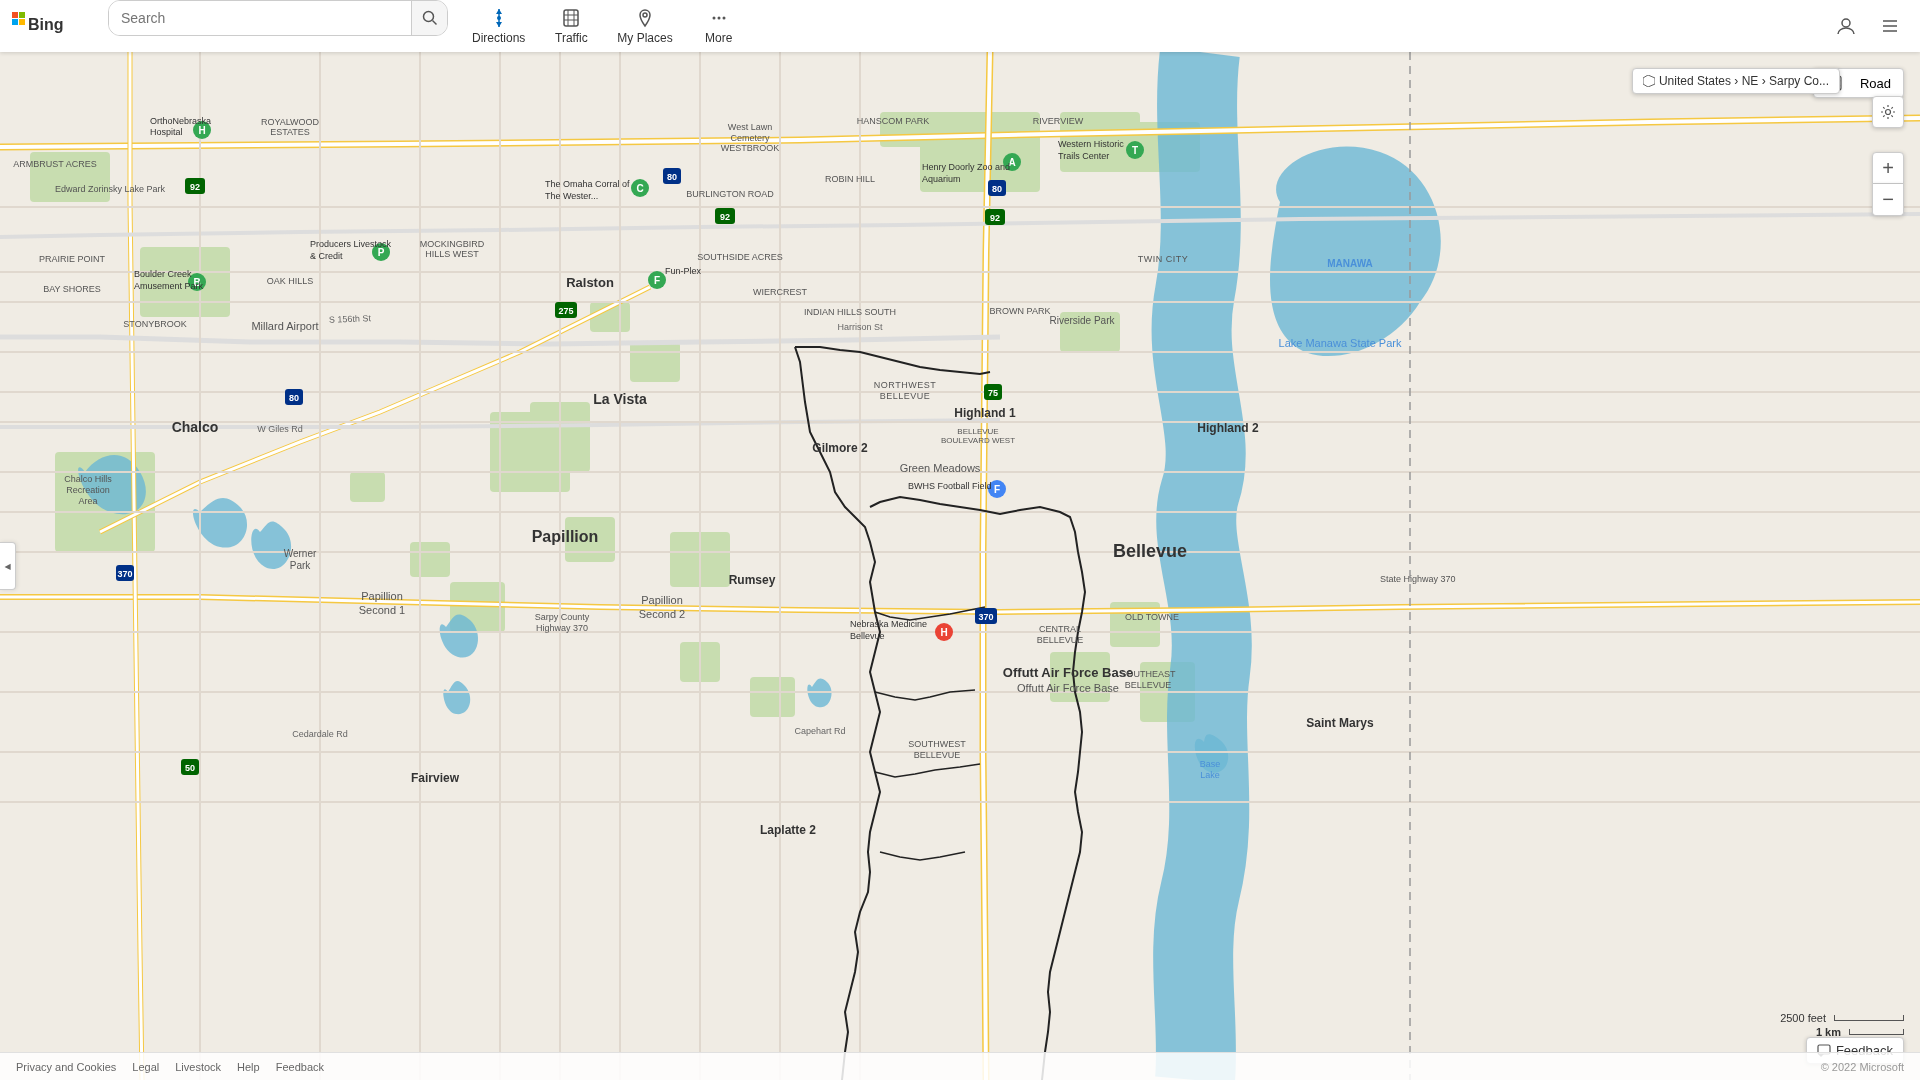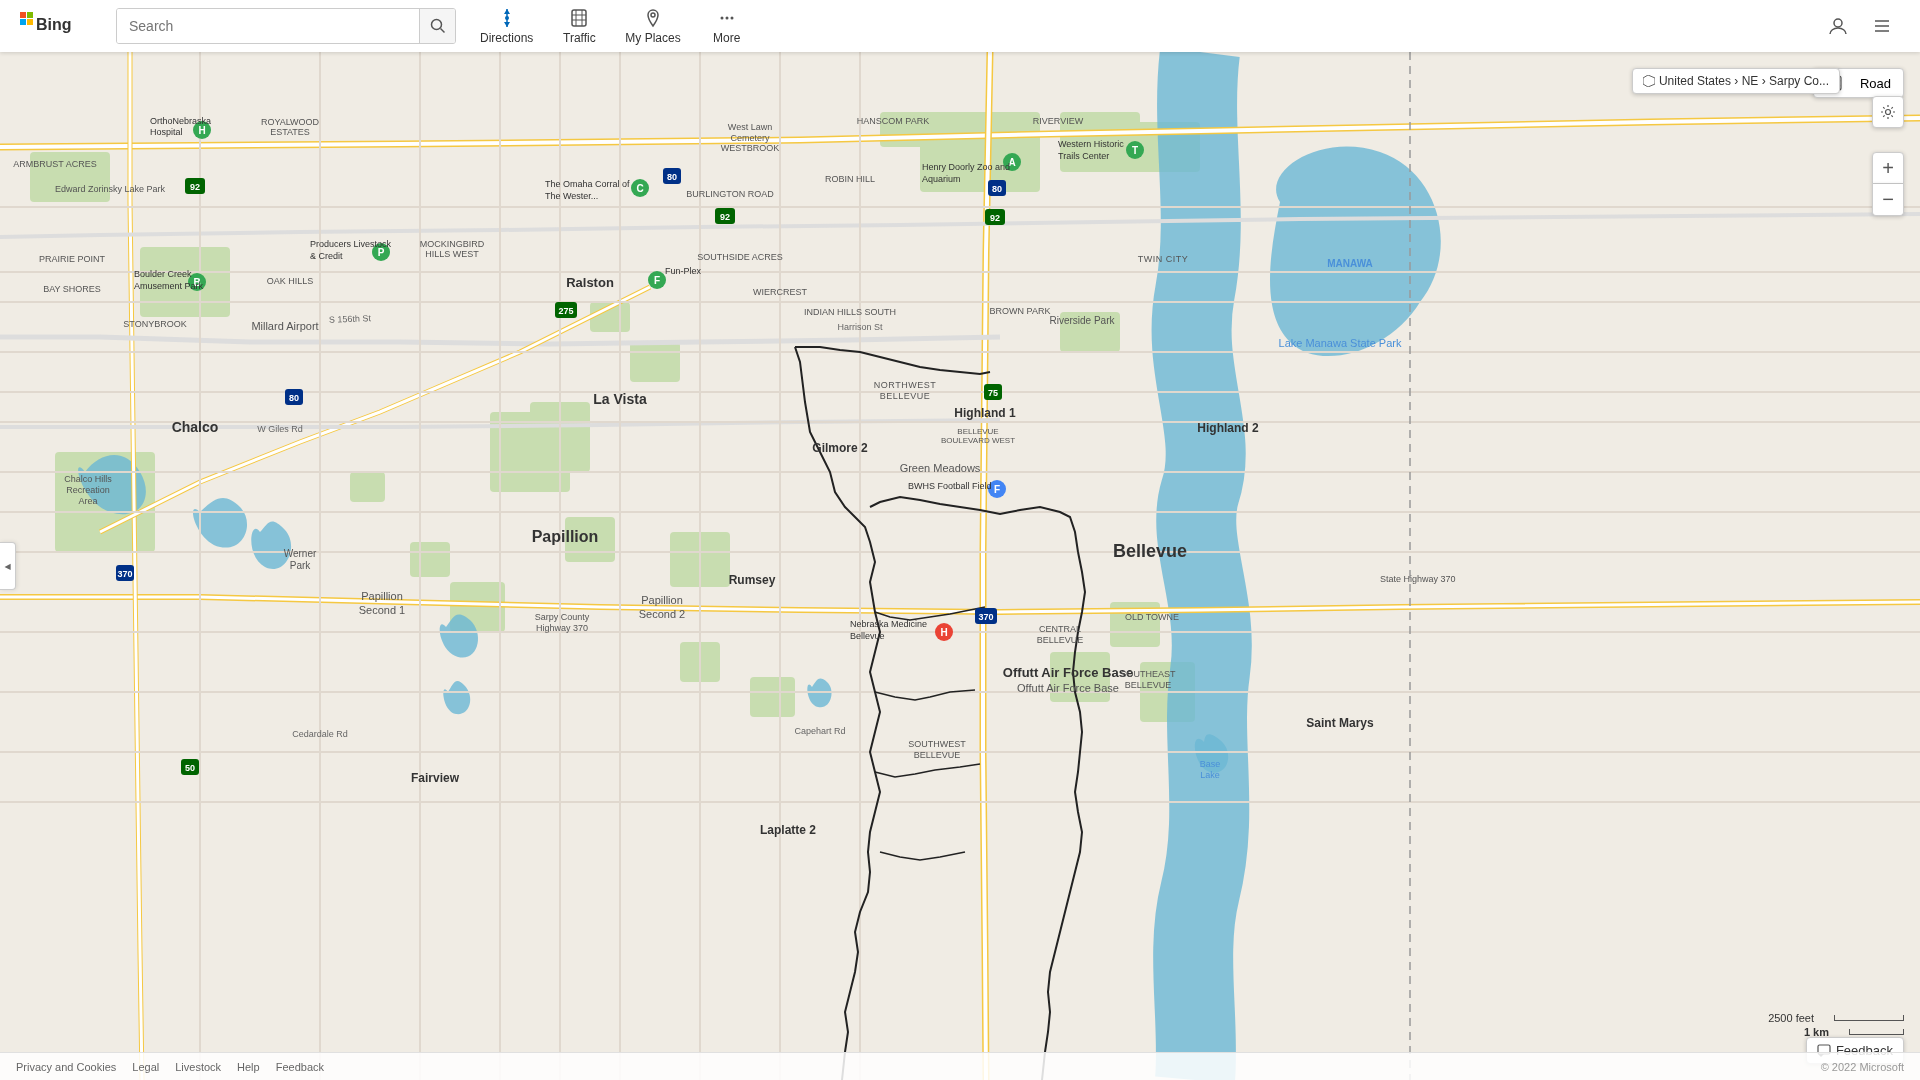--- a/index.html
+++ b/index.html
@@ -5,33 +5,32 @@
     * { margin: 0; padding: 0; box-sizing: border-box; }
     body { width: 1920px; height: 1080px; overflow: hidden; font-family: 'Segoe UI', Arial, sans-serif; background: #e8e0d8; }
 
     
     #header {
       position: absolute;
       top: 0; left: 0; right: 0;
       height: 52px;
       background: #fff;
       display: flex;
-      align-items: center;
-      padding: 0 20px;
+      padding: 0 12px;
       z-index: 100;
       box-shadow: 0 1px 4px rgba(0,0,0,0.15);
     }
     #logo {
       display: flex; align-items: center; margin-right: 16px; text-decoration: none;
     }
     #logo svg { width: 80px; height: 28px; }
     #search-box {
       display: flex; align-items: center;
       border: 1px solid #ccc;
-      border-radius: 3px;
+      border-radius: 12px;
       height: 36px;
       width: 340px;
       background: #fff;
       overflow: hidden;
     }
     #search-input {
       border: none; outline: none;
       padding: 0 12px;
       font-size: 14px;
       color: #333;
@@ -174,21 +173,21 @@
     
     #scale-bar {
       position: absolute;
       bottom: 40px; right: 16px;
       z-index: 50;
       font-size: 11px;
       color: #333;
       text-align: right;
     }
     .scale-line {
-      display: flex; align-items: center; gap: 20px; justify-content: flex-end; margin-bottom: 2px;
+      display: flex; align-items: center; gap: 8px; justify-content: flex-end; margin-bottom: 2px;
     }
     .scale-ruler {
       height: 6px;
       border: 1.5px solid #555;
       border-top: none;
     }
 
     
     #feedback-btn {
       position: absolute;

